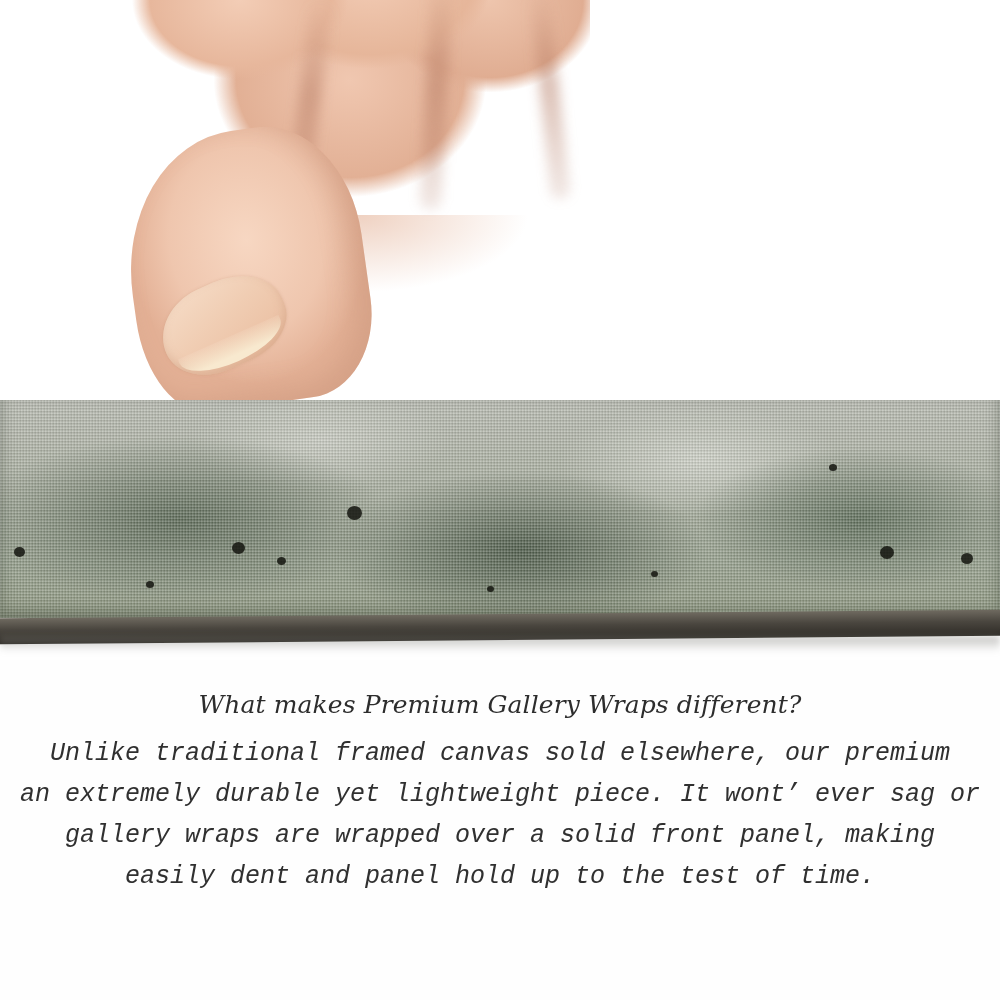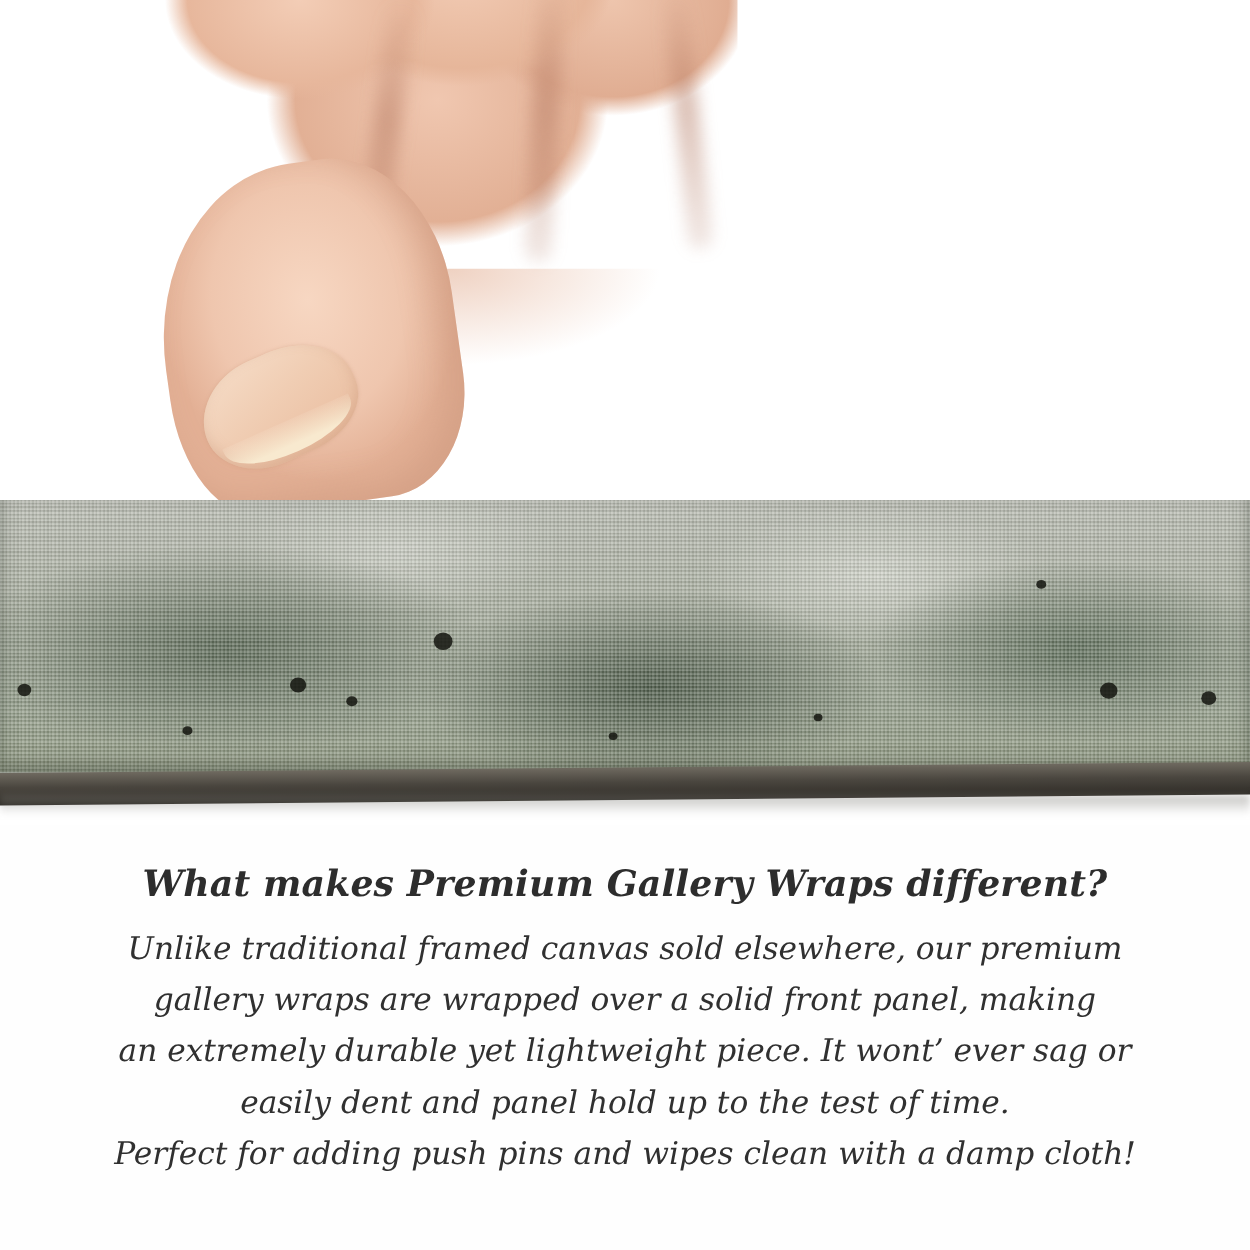--- a/index.html
+++ b/index.html
@@ -130,30 +130,31 @@
   .caption {
     position:absolute;
     left:0; top:690px;
     width:1000px;
     text-align:center;
     font-family:"DejaVu Serif", serif;
     color:#2d2d2d;
   }
   .caption-heading {
     font-style:italic;
-    font-weight:700;
-    font-size:29px;
+    font-weight:400;
+    font-size:25px;
     letter-spacing:0.1px;
     margin-bottom:14px;
   }
   .caption-body p {
     font-style:italic;
     font-size:25px;
     line-height:41px;
     color:#303030;
+    font-family:Liberation Mono, monospace;
   }
 </style>
 </head>
 <body>
 
 <div class="page">
 
   <div class="photo">
 
     <div class="hand">
@@ -183,20 +184,19 @@
       <div class="strip-side"></div>
       <div class="strip-shadow"></div>
     </div>
 
   </div>
 
   <div class="caption">
     <div class="caption-heading">What makes Premium Gallery Wraps different?</div>
     <div class="caption-body">
       <p>Unlike traditional framed canvas sold elsewhere, our premium</p>
+      <p>an extremely durable yet lightweight piece. It wont’ ever sag or</p>
       <p>gallery wraps are wrapped over a solid front panel, making</p>
-      <p>an extremely durable yet lightweight piece. It wont’ ever sag or</p>
       <p>easily dent and panel hold up to the test of time.</p>
-      <p>Perfect for adding push pins and wipes clean with a damp cloth!</p>
     </div>
   </div>
 
 </div>
 
 </body></html>

